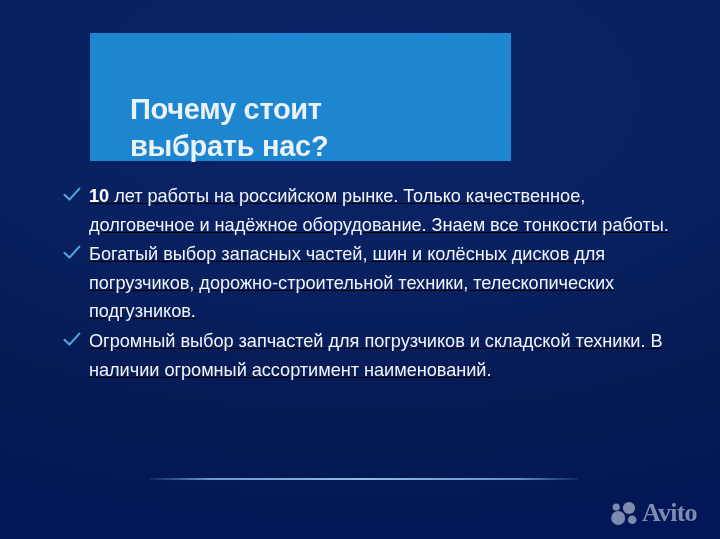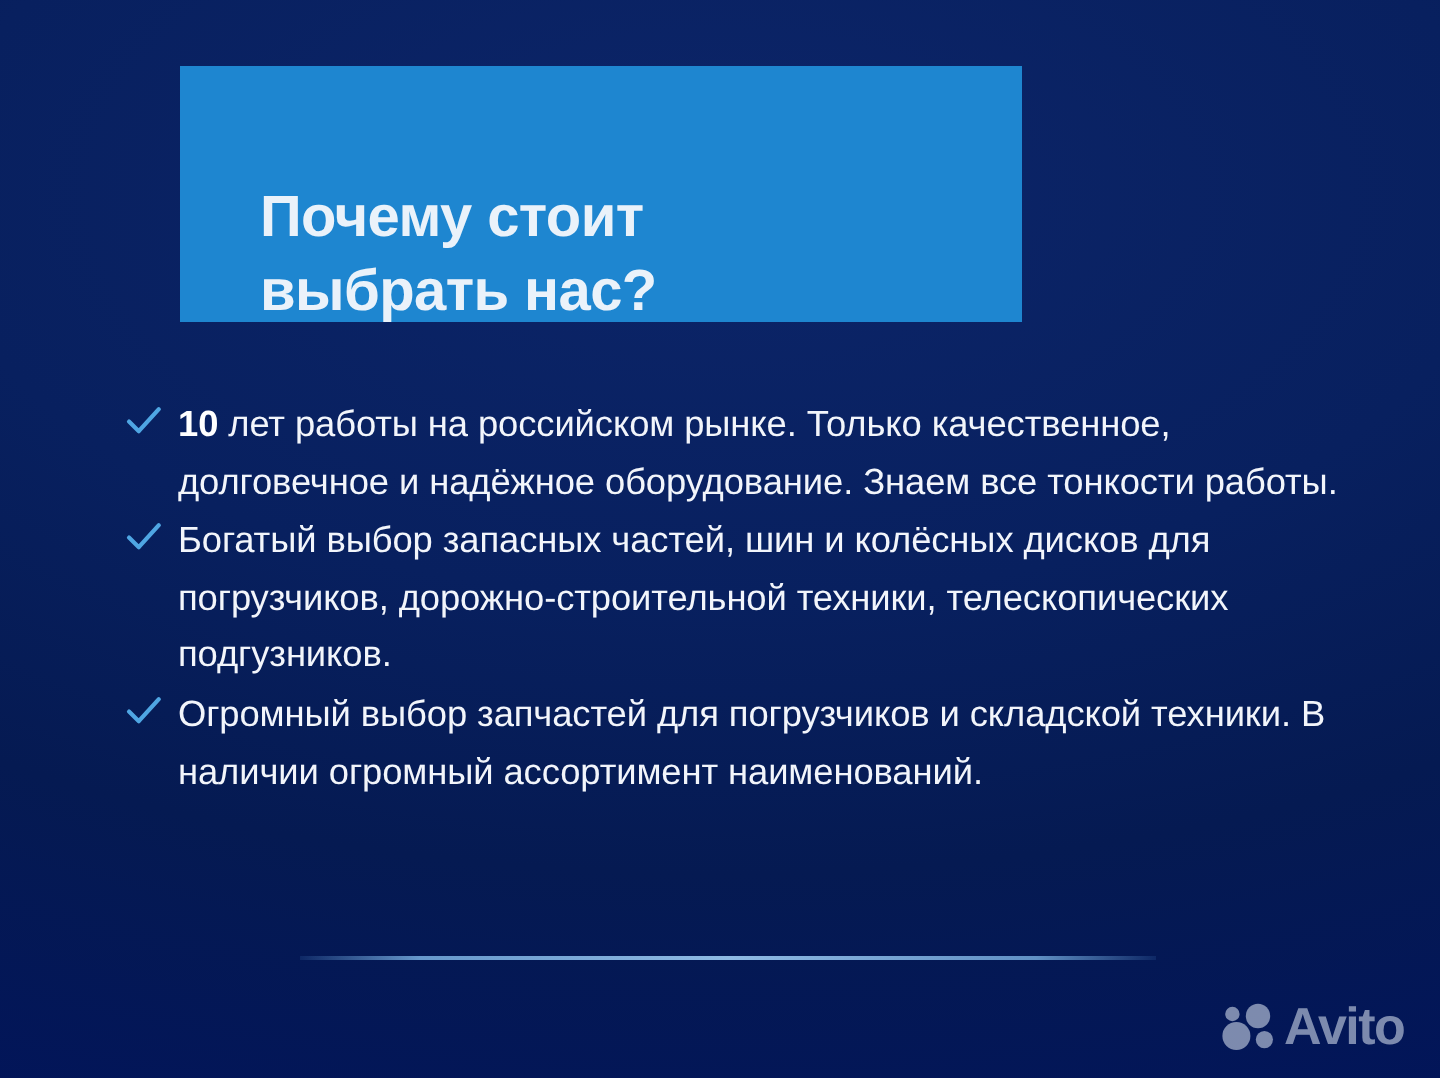--- a/index.html
+++ b/index.html
@@ -39,22 +39,23 @@
     line-height: 1.28;
     letter-spacing: -0.3px;
     white-space: pre-line;
     margin-top: 32px;
   }
 
   
   .bullets {
     position: absolute;
     left: 62px;
-    top: 198px;
+    top: 182px;
     width: 610px;
+    text-decoration: underline;
   }
   .bullet {
     position: relative;
     display: block;
     padding-left: 27px;
     margin-bottom: 1px;
     color: #f2f5fb;
     font-size: 18.2px;
     line-height: 28.6px;
     letter-spacing: -0.05px;
@@ -87,20 +88,21 @@
   
   .watermark {
     position: absolute;
     left: 610px;
     top: 496px;
     height: 34px;
     display: flex;
     align-items: center;
     gap: 4px;
     opacity: 0.62;
+    font-family: Liberation Serif, serif;
   }
   .avito-mark { display: block; }
   .avito-word {
     color: #c8d2e4;
     font-size: 26px;
     font-weight: bold;
     letter-spacing: -0.8px;
     line-height: 1;
   }
 </style>

